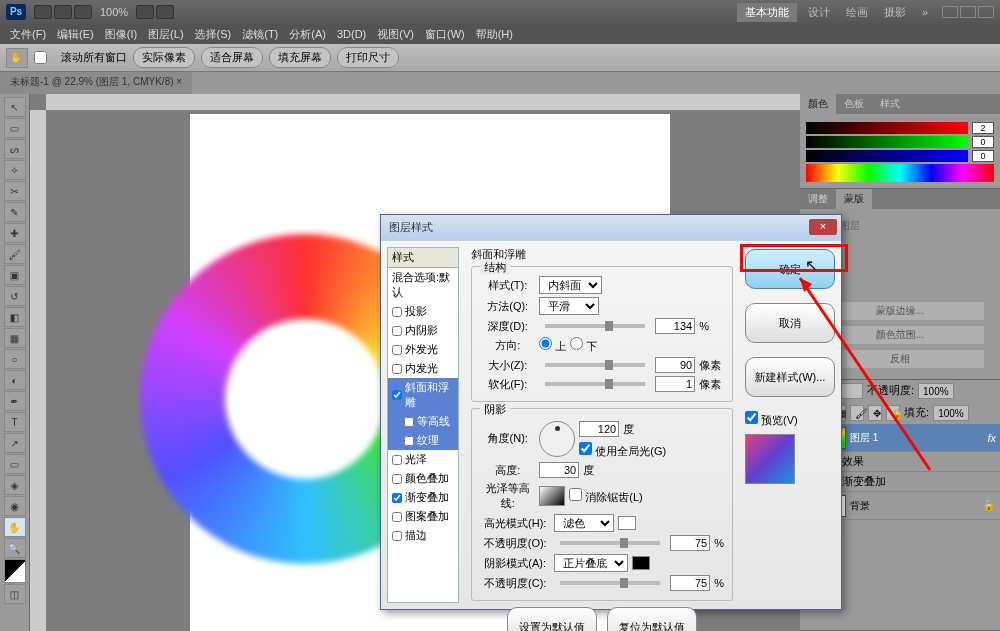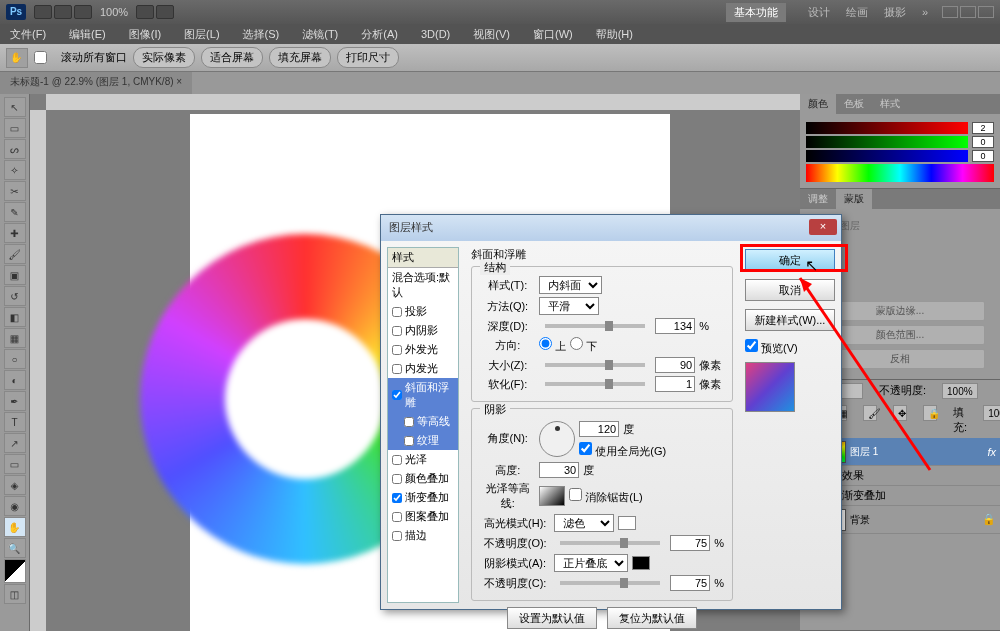--- a/index.html
+++ b/index.html
@@ -3,25 +3,25 @@
 <meta charset="utf-8">
 <style>
 * { margin:0; padding:0; box-sizing:border-box; font-family:"Microsoft YaHei",sans-serif; font-size:11px; }
 body { background:#999; width:1000px; height:631px; overflow:hidden; position:relative; }
 .titlebar{height:24px;background:linear-gradient(#6a6a6a,#555);display:flex;align-items:center;padding:0 6px;color:#ccc}
 .ps-logo{width:20px;height:16px;background:#0a2a5c;color:#7ec8ff;font-weight:bold;text-align:center;line-height:16px;border-radius:2px;margin-right:8px;font-size:10px}
 .title-btns{display:flex;gap:2px;margin-right:8px}
 .tbtn{width:18px;height:14px;background:#4a4a4a;border:1px solid #333;border-radius:2px}
 .title-sel{color:#ccc;margin-right:8px}
 .title-mid{flex:1}
-.tab-basic{background:#7a7a7a;padding:2px 8px;color:#fff;margin-right:14px}
+.tab-basic{background:#7a7a7a;padding:2px 8px;color:#fff;margin-right:3px}
 .tab-grey{color:#bbb;padding:2px 8px}
 .wbtns{display:flex;gap:2px;margin-left:6px}
 .wbtn{width:16px;height:12px;border:1px solid #888}
-.menubar{height:20px;background:#535353;display:flex;align-items:center;padding:0 6px;color:#ddd;gap:15px}
+.menubar{height:20px;background:#535353;display:flex;align-items:center;padding:0 6px;color:#ddd;gap:3px}
 .menubar span{padding:2px 4px}
 .optbar{height:28px;background:linear-gradient(#bfbfbf,#a8a8a8);display:flex;align-items:center;padding:0 6px;gap:6px;border-bottom:1px solid #777}
 .optbox{border:1px solid #888;padding:2px 8px;background:#c4c4c4;border-radius:10px}
 .optcheck{display:flex;align-items:center;gap:14px}
 .doctab{height:22px;background:#8b8b8b;padding:3px 10px;color:#333;width:max-content;font-size:10px}
 .main{position:absolute;top:94px;left:0;right:0;bottom:0;display:flex;}
 .tools{width:30px;background:#9a9a9a;display:flex;flex-direction:column;align-items:center;padding:3px 0;gap:1px;border-right:1px solid #6a6a6a}
 .tool{width:22px;height:20px;background:#a0a0a0;border:1px solid #888;display:flex;align-items:center;justify-content:center;font-size:10px;color:#333}
 .tool.active{background:#d4e6f5}
 .tool.sw{height:24px;background:linear-gradient(135deg,#000 50%,#fff 50%)}
@@ -40,21 +40,21 @@
 .slider-row{display:flex;align-items:center;gap:4px;margin:2px 0}
 .slbar{flex:1;height:12px;background:linear-gradient(90deg,#000,#f00)}
 .slval{width:22px;height:12px;background:#fff;border:1px solid #555;font-size:9px;text-align:center}
 .spectrum{height:18px;background:linear-gradient(90deg,red,yellow,lime,cyan,blue,magenta,red)}
 .adj-btn{display:block;width:170px;padding:2px;border:1px solid #999;background:#b0b0b0;border-radius:2px;margin:4px auto;text-align:center;font-size:10px;color:#555}
 .layer-row{display:flex;align-items:center;height:28px;padding:0 4px;gap:4px;border-bottom:1px solid #888}
 .layer-row.active{background:#5a82b4;color:#fff}
 .eye{width:14px;height:14px;display:flex;align-items:center;justify-content:center}
 .lthumb{width:24px;height:22px;background:#fff;border:1px solid #555}
 .layer-name{flex:1;font-size:10px}
-.layersel{display:flex;gap:16px;padding:3px}
+.layersel{display:flex;gap:4px;padding:3px}
 .lsel{height:16px;background:#c0c0c0;border:1px solid #888;font-size:10px;display:flex;align-items:center;padding:0 4px}
 
 .dialog{position:absolute;top:214px;left:380px;width:462px;height:396px;background:linear-gradient(#f6f6f6,#e6e6e6);border:1px solid #4a6a8a;box-shadow:3px 3px 8px rgba(0,0,0,.4)}
 .dtitle{background:linear-gradient(#d4e4f4,#b8cfea);height:26px;padding:5px 8px;font-size:12px;color:#333;position:relative}
 .dclose{position:absolute;right:4px;top:4px;width:28px;height:16px;background:#b84040;border-radius:2px;color:#fff;text-align:center;line-height:14px}
 .dbody{display:flex;height:calc(100% - 26px)}
 .style-list{width:102px;border:1px solid #9bb;margin:6px;background:#fff;overflow:hidden}
 .sl-head{background:#e8e8d8;padding:2px 4px;border-bottom:1px solid #aaa}
 .sl-row{padding:2px 4px;display:flex;align-items:center;gap:3px;font-size:10px}
 .sl-row.sel{background:#5a82d4;color:#fff}
@@ -63,21 +63,21 @@
 .fs{border:1px solid #bbb;border-radius:3px;padding:6px 8px;margin-bottom:6px;position:relative}
 .fs-title{position:absolute;top:-7px;left:8px;background:#ededed;padding:0 4px;font-size:11px}
 .frow{display:flex;align-items:center;gap:4px;margin:3px 0;font-size:11px}
 .flabel{width:55px;text-align:center}
 .dsel{height:18px;border:1px solid #888;background:#fff;padding:0 4px;min-width:60px}
 .dslide{width:100px;height:4px;background:#bbb;position:relative;margin:0 6px}
 .dslide::before{content:"";position:absolute;width:8px;height:10px;background:#888;top:-3px;left:60%}
 .dnum{width:40px;height:16px;border:1px solid #888;background:#fff;text-align:right;padding:0 2px}
 .dirdial{width:36px;height:36px;border:1px solid #888;border-radius:50%;background:#f0f0f0;position:relative}
 .dirdial::after{content:"";position:absolute;width:5px;height:5px;background:#333;border-radius:50%;top:4px;left:15px}
-.dbtn{width:90px;height:22px;border:1px solid #888;border-radius:0;background:linear-gradient(#fff,#ddd);display:flex;align-items:center;justify-content:center;margin-bottom:8px}
+.dbtn{width:90px;height:40px;border:1px solid #888;border-radius:10px;background:linear-gradient(#fff,#ddd);display:flex;align-items:center;justify-content:center;margin-bottom:14px}
 .dbtn.ok{background:linear-gradient(#d0f0ff,#90d0f0);border:1px solid #4080c0}
 .rtcol{width:106px;padding:8px 6px}
 .redbox{position:absolute;top:244px;left:740px;width:108px;height:28px;border:3px solid red;z-index:50;pointer-events:none}
 .arrow-svg{position:absolute;top:270px;left:790px;z-index:50;pointer-events:none}
 .prev-sw{width:50px;height:50px;background:linear-gradient(135deg,#e04080,#6040d0,#2090e0);border:1px solid #888;margin-top:6px}
 .cursor-fake{position:absolute;top:256px;left:805px;z-index:60;font-size:16px;color:#000;pointer-events:none}
 </style>
 </head>
 <body>
 

